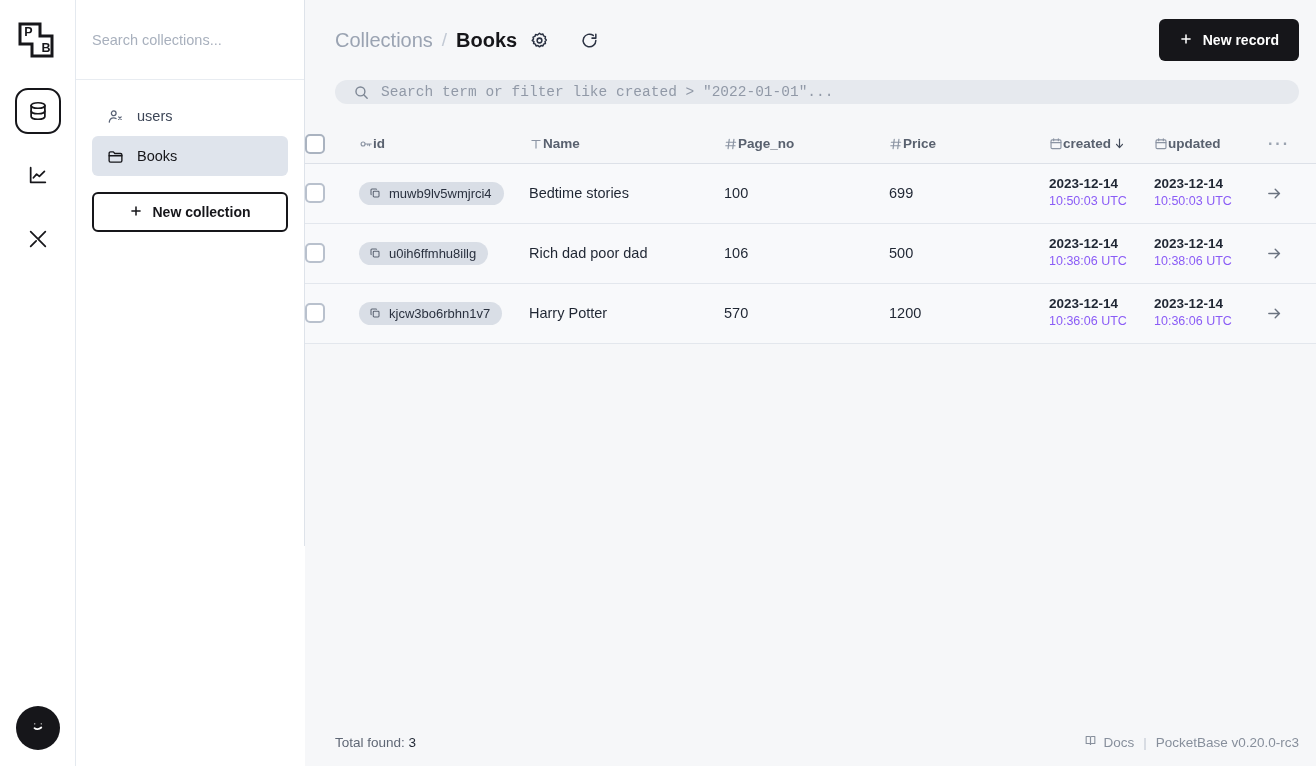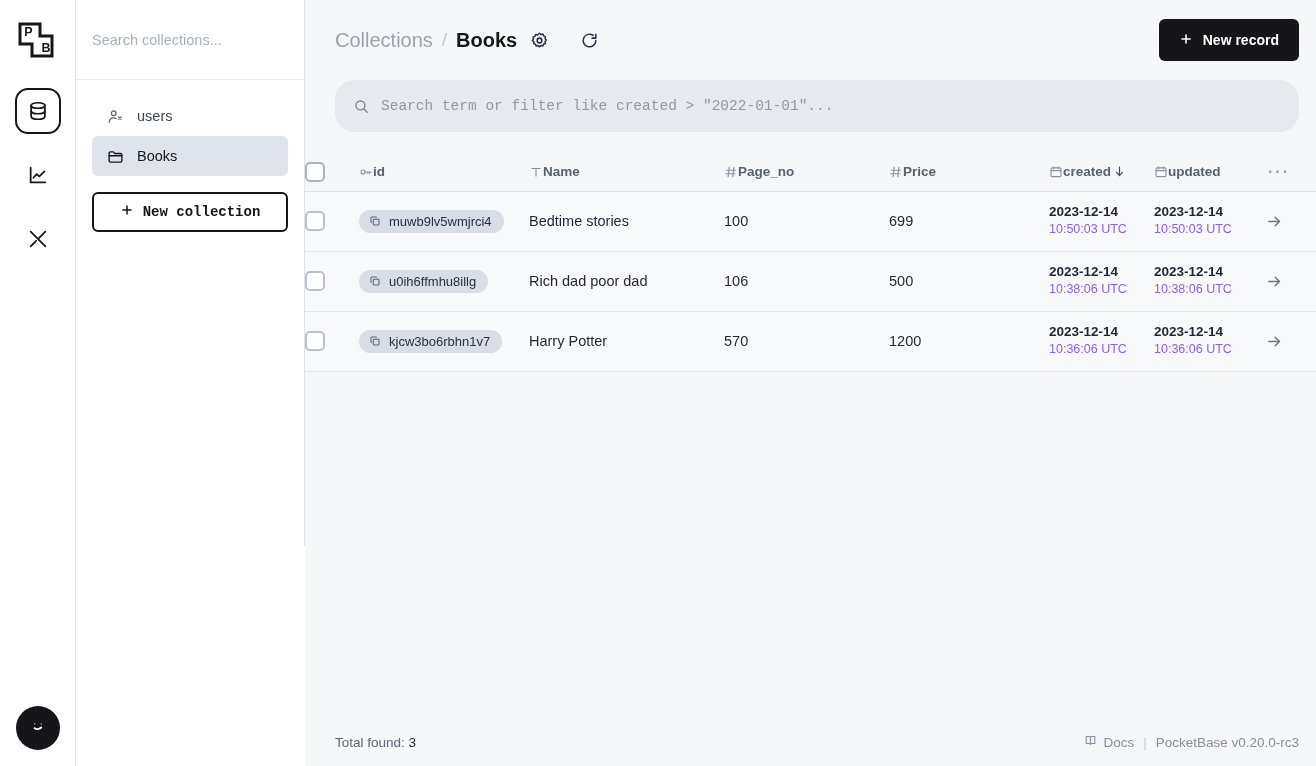--- a/index.html
+++ b/index.html
@@ -61,21 +61,21 @@
   }
   .sb-item.selected { background: #dfe4ec; color: #16161a; }
   .sb-item .ic { width: 17px; height: 17px; display: flex;
                  align-items: center; justify-content: center; color: #5a6376; flex: 0 0 17px; }
   .sb-item.selected .ic { color: #16161a; }
   .new-collection {
     margin: 16px 16px 0 16px; height: 40px; border: 2px solid #16161a;
     border-radius: 6px; background: #fff; cursor: pointer;
     display: flex; align-items: center; justify-content: center; gap: 9px;
     font-size: 14px; font-weight: bold; color: #16161a;
-    font-family: Liberation Mono, monospace;
+    font-family: Liberation Sans, sans-serif;
   }
 
   
   .main {
     flex: 1; height: 766px; background: #f6f7f9;
     display: flex; flex-direction: column; position: relative;
   }
   .topbar {
     height: 80px; display: flex; align-items: center;
     padding: 0 25px 0 30px; flex: 0 0 80px;
@@ -98,21 +98,21 @@
   .btn-new {
     height: 42px; padding: 0 20px; border: 0; border-radius: 6px; margin-left: 16px;
     background: #16161a; color: #fff; cursor: pointer;
     display: flex; align-items: center; gap: 10px;
     font-size: 14px; font-weight: bold;
     font-family: "Liberation Sans", sans-serif;
   }
 
   .searchrow { padding: 0 25px 0 30px; }
   .searchbox {
-    height: 52px; background: #e6e9ee; border-radius: 20px;
+    height: 24px; background: #e6e9ee; border-radius: 20px;
     display: flex; align-items: center; gap: 11px; padding: 0 18px; cursor: text;
   }
   .searchbox .sicon { color: #7e8795; display: flex; }
   .searchbox input {
     flex: 1; border: 0; outline: 0; background: transparent;
     font-family: "Liberation Mono", monospace; font-size: 14.5px; color: #30384a;
   }
   .searchbox input::placeholder { color: #9199a7; }
 
   

